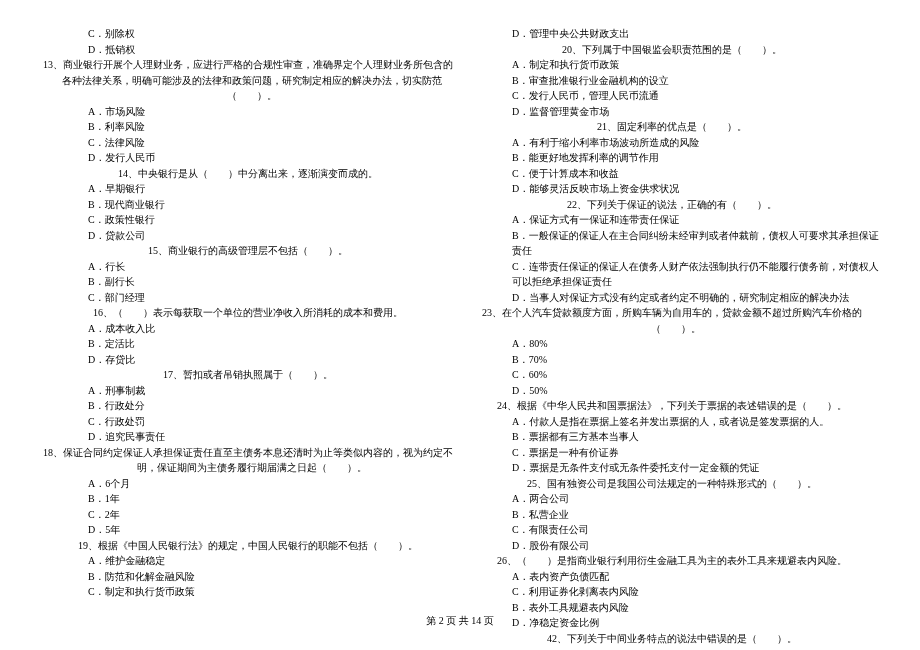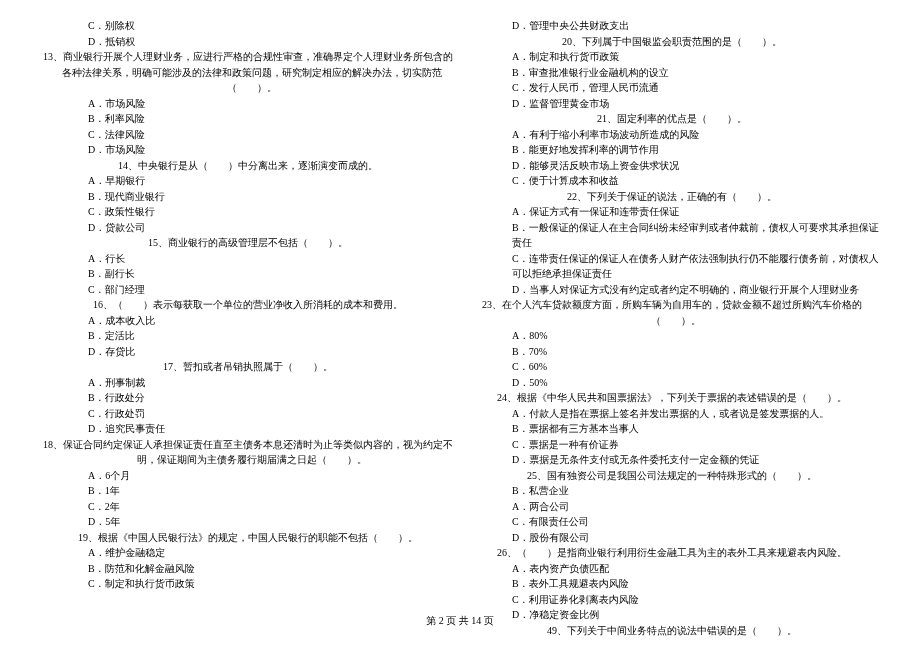--- a/index.html
+++ b/index.html
@@ -8,22 +8,23 @@
       height: 650px;
       background: #fff;
       font-family: "SimSun", "宋体", serif;
       font-size: 10px;
       color: #000;
       overflow: hidden;
       position: relative;
     }
     .page {
       display: flex;
-      padding: 18px 40px 0 40px;
+      padding: 6px 40px 0 40px;
       gap: 8px;
+      margin-top: 20px;
     }
     .col {
       flex: 1;
       line-height: 1.55;
     }
     .opt {
       padding-left: 48px;
       text-indent: 0;
     }
     .q {
@@ -45,21 +46,21 @@
 
 <div class="page">
   <div class="col">
     <div class="opt">C．别除权</div>
     <div class="opt">D．抵销权</div>
 
     <div class="q">13、商业银行开展个人理财业务，应进行严格的合规性审查，准确界定个人理财业务所包含的各种法律关系，明确可能涉及的法律和政策问题，研究制定相应的解决办法，切实防范（　　）。</div>
     <div class="opt">A．市场风险</div>
     <div class="opt">B．利率风险</div>
     <div class="opt">C．法律风险</div>
-    <div class="opt">D．市场风险</div>
+    <div class="opt">D．发行人民币</div>
 
     <div class="q">14、中央银行是从（　　）中分离出来，逐渐演变而成的。</div>
     <div class="opt">A．早期银行</div>
     <div class="opt">B．现代商业银行</div>
     <div class="opt">C．政策性银行</div>
     <div class="opt">D．贷款公司</div>
 
     <div class="q">15、商业银行的高级管理层不包括（　　）。</div>
     <div class="opt">A．行长</div>
     <div class="opt">B．副行长</div>
@@ -93,50 +94,50 @@
 
     <div class="q">20、下列属于中国银监会职责范围的是（　　）。</div>
     <div class="opt">A．制定和执行货币政策</div>
     <div class="opt">B．审查批准银行业金融机构的设立</div>
     <div class="opt">C．发行人民币，管理人民币流通</div>
     <div class="opt">D．监督管理黄金市场</div>
 
     <div class="q">21、固定利率的优点是（　　）。</div>
     <div class="opt">A．有利于缩小利率市场波动所造成的风险</div>
     <div class="opt">B．能更好地发挥利率的调节作用</div>
+    <div class="opt">C．便于计算成本和收益</div>
     <div class="opt">D．能够灵活反映市场上资金供求状况</div>
-    <div class="opt">C．便于计算成本和收益</div>
 
     <div class="q">22、下列关于保证的说法，正确的有（　　）。</div>
     <div class="opt">A．保证方式有一保证和连带责任保证</div>
     <div class="opt">B．一般保证的保证人在主合同纠纷未经审判或者仲裁前，债权人可要求其承担保证责任</div>
     <div class="opt">C．连带责任保证的保证人在债务人财产依法强制执行仍不能履行债务前，对债权人可以拒绝承担保证责任</div>
-    <div class="opt">D．当事人对保证方式没有约定或者约定不明确的，商业银行开展个人理财业务</div>
+    <div class="opt">D．当事人对保证方式没有约定或者约定不明确的，研究制定相应的解决办法</div>
 
     <div class="q">23、在个人汽车贷款额度方面，所购车辆为自用车的，贷款金额不超过所购汽车价格的（　　）。</div>
     <div class="opt">A．80%</div>
     <div class="opt">B．70%</div>
     <div class="opt">C．60%</div>
     <div class="opt">D．50%</div>
 
     <div class="q">24、根据《中华人民共和国票据法》，下列关于票据的表述错误的是（　　）。</div>
     <div class="opt">A．付款人是指在票据上签名并发出票据的人，或者说是签发票据的人。</div>
     <div class="opt">B．票据都有三方基本当事人</div>
     <div class="opt">C．票据是一种有价证券</div>
     <div class="opt">D．票据是无条件支付或无条件委托支付一定金额的凭证</div>
 
     <div class="q">25、国有独资公司是我国公司法规定的一种特殊形式的（　　）。</div>
+    <div class="opt">A．两合公司</div>
     <div class="opt">B．私营企业</div>
-    <div class="opt">A．两合公司</div>
     <div class="opt">C．有限责任公司</div>
     <div class="opt">D．股份有限公司</div>
 
     <div class="q">26、（　　）是指商业银行利用衍生金融工具为主的表外工具来规避表内风险。</div>
     <div class="opt">A．表内资产负债匹配</div>
+    <div class="opt">C．利用证券化剥离表内风险</div>
     <div class="opt">B．表外工具规避表内风险</div>
-    <div class="opt">C．利用证券化剥离表内风险</div>
     <div class="opt">D．净稳定资金比例</div>
 
-    <div class="q">49、下列关于中间业务特点的说法中错误的是（　　）。</div>
+    <div class="q">42、下列关于中间业务特点的说法中错误的是（　　）。</div>
   </div>
 </div>
 
 <div class="footer">第 2 页 共 14 页</div>
 
 </body></html>

